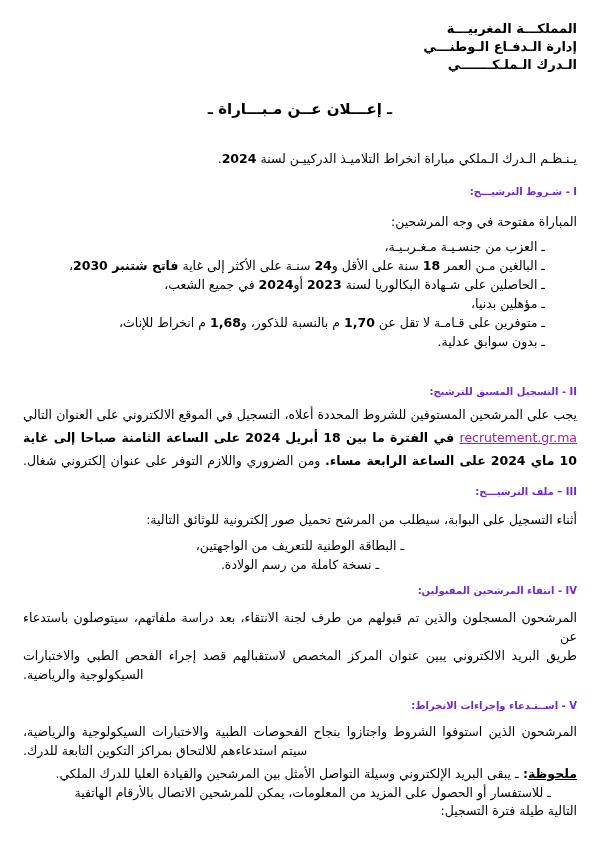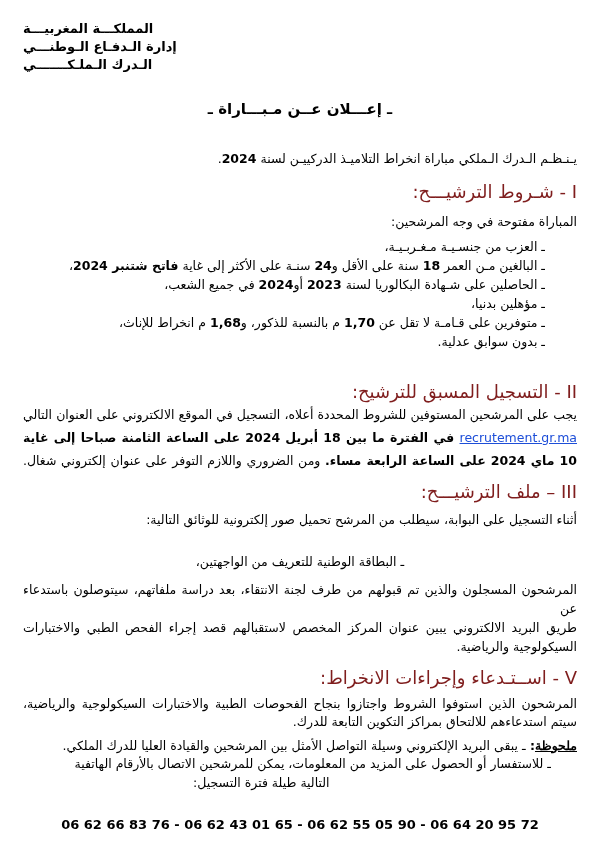--- a/index.html
+++ b/index.html
@@ -7,72 +7,72 @@
   .doc {
     direction: rtl;
     width: 554px;
     padding: 20px 23px 0 23px;
     font-family: "DejaVu Sans", sans-serif;
     font-size: 12.5px;
     color: #000000;
     line-height: 19px;
   }
   .right  { text-align: right; }
-  .left   { text-align: right; }
+  .left   { text-align: left; }
   .jl     { text-align: justify; text-align-last: justify; }
   .bold   { font-weight: bold; }
-  .hdr-line { font-weight: bold; font-size: 13px; line-height: 18px; text-align: left; }
+  .hdr-line { font-weight: bold; font-size: 13px; line-height: 18px; text-align: right; }
   .title {
     margin-top: 26px;
     text-align: center;
     font-weight: bold;
     font-size: 15px;
     line-height: 18px;
     color: #000000;
   }
   .intro { margin-top: 31px; }
   .red-heading {
-    color: #7f1d1d;
-    font-weight: normal;
-    font-size: 18px;
+    color: #6d28d9;
+    font-weight: bold;
+    font-size: 10px;
     line-height: 18px;
     margin-top: 0;
   }
   .h1m { margin-top: 15px; }
   .open-line { margin-top: 11px; }
   .bullets { margin-top: 6px; padding-left: 0; }
   .bullet { text-align: right; padding-right: 32px; line-height: 19px; }
   .h2m { margin-top: 32px; }
   .para2 { margin-top: 2px; }
   .para2 .pline { line-height: 23px; }
   .h3m { margin-top: 11px; }
   .p3intro { margin-top: 9px; }
-  .docs { margin-top: 24px; }
+  .docs { margin-top: 8px; }
   .doc-item { text-align: center; line-height: 18.5px; }
   .h4m { margin-top: 8px; }
   .para4 { margin-top: 8px; }
   .para4 .pline { line-height: 19px; }
   .h5m { margin-top: 13px; }
   .para5 { margin-top: 8px; }
   .para5 .pline { line-height: 18.5px; }
   .note { margin-top: 5px; }
   .note .pline { line-height: 18.5px; }
-  .note-label { font-weight: bold; text-decoration: underline; font-family: Liberation Serif, serif; }
+  .note-label { font-weight: bold; text-decoration: underline; }
   .note-indent { padding-right: 26px; }
-  .note-l3 { text-align: left; margin-left: 170px; }
+  .note-l3 { text-align: right; margin-left: 170px; }
   .phones {
     margin-top: 25px;
     direction: ltr;
     unicode-bidi: isolate;
     text-align: center;
     font-weight: bold;
     font-size: 13px;
     line-height: 16px;
   }
-  a.reg-link { color: #1d4ed8; text-decoration: underline; }
+  a.reg-link { color: #a21caf; text-decoration: underline; }
 </style>
 </head>
 <body>
 
 <div class="doc">
 
   <div class="hdr-line">المملكـــة المغربيـــة</div>
   <div class="hdr-line">إدارة الـدفـاع الـوطنـــي</div>
   <div class="hdr-line">الـدرك الـملـكـــــــي</div>
 
@@ -82,21 +82,21 @@
     <span>يـنـظـم الـدرك الـملكي مباراة انخراط التلاميـذ الدركييـن لسنة </span><span class="bold">2024</span><span>.</span>
   </div>
 
   <div class="red-heading h1m right">I - شـروط الترشيـــح:</div>
 
   <div class="open-line right">المباراة مفتوحة في وجه المرشحين:</div>
 
   <div class="bullets">
     <div class="bullet">ـ العزب من جنسـيـة مـغـربـيـة،</div>
     <div class="bullet">
-      <span>ـ البالغين مـن العمر </span><span class="bold">18</span><span> سنة على الأقل و</span><span class="bold">24</span><span> سنـة على الأكثر إلى غاية </span><span class="bold">فاتح شتنبر 2024</span><span>،</span>
+      <span>ـ البالغين مـن العمر </span><span class="bold">18</span><span> سنة على الأقل و</span><span class="bold">24</span><span> سنـة على الأكثر إلى غاية </span><span class="bold">فاتح شتنبر 2030</span><span>،</span>
     </div>
     <div class="bullet">
       <span>ـ الحاصلين على شـهادة البكالوريا لسنة </span><span class="bold">2023</span><span> أو</span><span class="bold">2024</span><span> في جميع الشعب،</span>
     </div>
     <div class="bullet">ـ مؤهلين بدنيا،</div>
     <div class="bullet">
       <span>ـ متوفرين على قـامـة لا تقل عن </span><span class="bold">1,70</span><span> م بالنسبة للذكور، و</span><span class="bold">1,68</span><span> م انخراط للإناث،</span>
     </div>
     <div class="bullet">ـ بدون سوابق عدلية.</div>
   </div>
@@ -112,22 +112,24 @@
       <span class="bold">10 ماي 2024 على الساعة الرابعة مساء.</span><span> ومن الضروري واللازم التوفر على عنوان إلكتروني شغال.</span>
     </div>
   </div>
 
   <div class="red-heading h3m right">III – ملف الترشيـــح:</div>
 
   <div class="p3intro right">أثناء التسجيل على البوابة، سيطلب من المرشح تحميل صور إلكترونية للوثائق التالية:</div>
 
   <div class="docs">
     <div class="doc-item">ـ البطاقة الوطنية للتعريف من الواجهتين،</div>
+    <div class="doc-item">ـ نسخة كاملة من رسم الولادة.</div>
   </div>
 
+  <div class="red-heading h4m right">IV - انتقاء المرشحين المقبولين:</div>
 
   <div class="para4">
     <div class="pline jl">المرشحون المسجلون والذين تم قبولهم من طرف لجنة الانتقاء، بعد دراسة ملفاتهم، سيتوصلون باستدعاء عن</div>
     <div class="pline jl">طريق البريد الالكتروني يبين عنوان المركز المخصص لاستقبالهم قصد إجراء الفحص الطبي والاختبارات</div>
     <div class="pline left">السيكولوجية والرياضية.</div>
   </div>
 
   <div class="red-heading h5m right">V - اســتـدعاء وإجراءات الانخراط:</div>
 
   <div class="para5">

